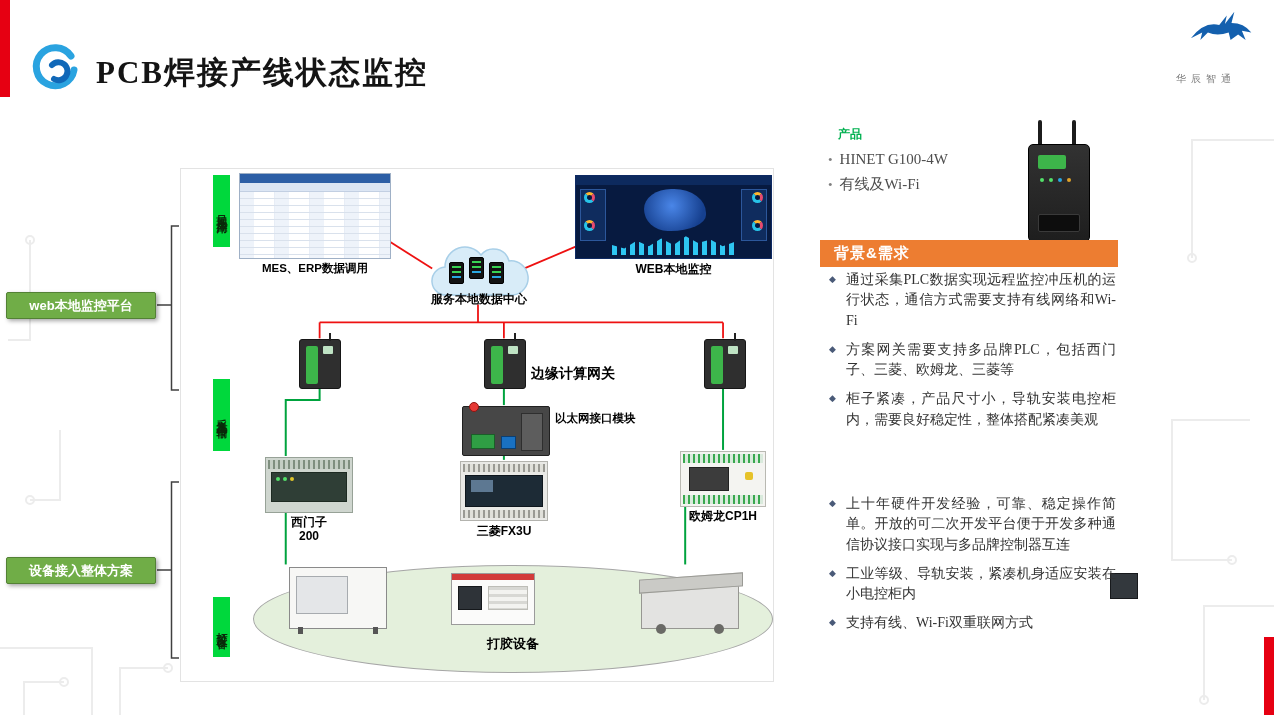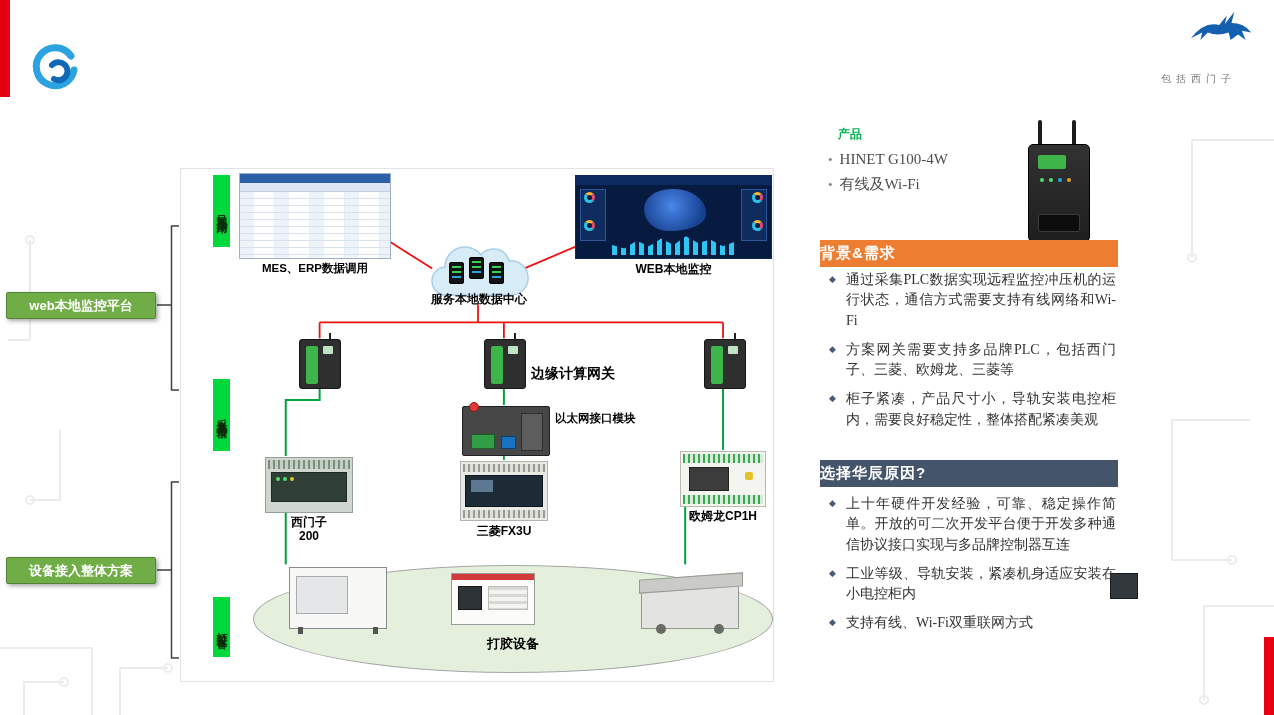--- a/index.html
+++ b/index.html
@@ -145,21 +145,21 @@
   .ant{position:absolute;top:0;width:4px;height:26px;background:#1c1c1c;border-radius:2px}
   .a1{left:12px}.a2{left:46px}
   .dev-body{position:absolute;left:2px;right:2px;top:24px;bottom:0;background:linear-gradient(#323232,#1e1e1e);
             border:1px solid #000;border-radius:5px}
   .dev-screen{position:absolute;left:9px;top:10px;width:28px;height:14px;background:#3db54a;border-radius:2px}
   .dev-leds{position:absolute;left:11px;top:33px;width:4px;height:4px;border-radius:50%;background:#53e06a;
             box-shadow:9px 0 0 #53e06a,18px 0 0 #2aa7e0,27px 0 0 #e0a32a}
   .dev-ports{position:absolute;left:9px;bottom:9px;width:42px;height:18px;background:#0d0d0d;border:1px solid #3a3a3a;border-radius:2px}
 
   .sec-header{position:absolute;left:0;width:298px;height:27px;color:#fff;font-weight:700;font-size:15px;
-              display:flex;align-items:center;letter-spacing:1px;
+              display:flex;align-items:center;padding-left:14px;letter-spacing:1px;
               font-family:"Liberation Sans","DejaVu Sans",sans-serif}
   .bg-header{top:122px;background:#ed7d31}
   .reason-header{top:342px;background:#44546a}
   .items{position:absolute;left:0;width:298px}
   .bg-items{top:152px}
   .reason-items{top:376px}
   .item{position:relative;padding:0 2px 0 26px;margin-bottom:9px;font-size:14px;line-height:1.45;
         color:#333;font-weight:500;text-align:justify}
   .item .diamond{position:absolute;left:9px;top:3px;font-size:9px;color:#4a5a78}
 </style>
@@ -188,26 +188,27 @@
     </g>
   </svg>
 
   <div class="bar-tl"></div>
   <div class="bar-br"></div>
 
   <svg class="logo-swirl" viewBox="0 0 56 56">
     <path d="M43,16 A19,19 0 1 0 46,30" fill="none" stroke="#2aa3e0" stroke-width="7" stroke-linecap="round"></path>
     <path d="M24,25 a9,9 0 1 1 2,14" fill="none" stroke="#1168b8" stroke-width="6" stroke-linecap="round"></path>
   </svg>
+  <h1 class="page-title">PCB焊接产线状态监控</h1>
 
   <div class="brand">
     <svg class="antelope" viewBox="0 0 80 36">
       <path d="M6,32 Q20,14 36,18 L44,8 L42,17 L52,4 L49,16 Q62,16 70,26 L60,24 L64,34 L56,28 L48,34 L46,26 Q34,30 24,26 L16,34 L18,26 Z" fill="#1460ae"></path>
     </svg>
-    <span class="brand-sub">包括西门子</span>
+    <span class="brand-sub">华辰智通</span>
   </div>
 
   <div class="side-btn btn-device">设备接入整体方案</div>
   <div class="side-btn btn-web">web本地监控平台</div>
 
   <svg class="brackets" viewBox="0 0 1274 715">
     <path d="M179,226 H171.5 V305 H157 M171.5,305 V390 H179" fill="none" stroke="#404040" stroke-width="1.5"></path>
     <path d="M179,482 H171.5 V570 H157 M171.5,570 V658 H179" fill="none" stroke="#404040" stroke-width="1.5"></path>
   </svg>
 
@@ -360,21 +361,20 @@
       <div class="item">
         <span class="diamond">◆</span>
         <span>方案网关需要支持多品牌PLC，包括西门子、三菱、欧姆龙、三菱等</span>
       </div>
       <div class="item">
         <span class="diamond">◆</span>
         <span>柜子紧凑，产品尺寸小，导轨安装电控柜内，需要良好稳定性，整体搭配紧凑美观</span>
       </div>
     </div>
 
-    <div class="sec-header reason-header">选择华辰原因?</div>
     <div class="items reason-items">
       <div class="item">
         <span class="diamond">◆</span>
         <span>上十年硬件开发经验，可靠、稳定操作简单。开放的可二次开发平台便于开发多种通信协议接口实现与多品牌控制器互连</span>
       </div>
       <div class="item">
         <span class="diamond">◆</span>
         <span>工业等级、导轨安装，紧凑机身适应安装在小电控柜内</span>
       </div>
       <div class="item">

